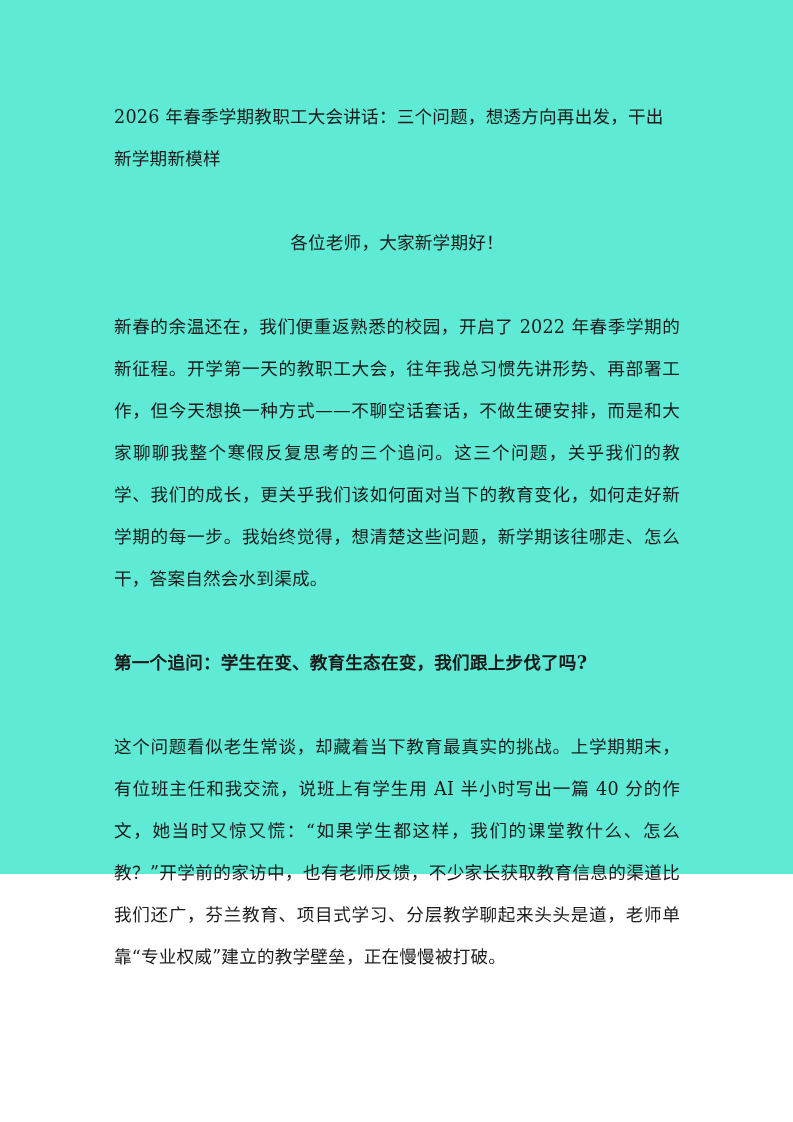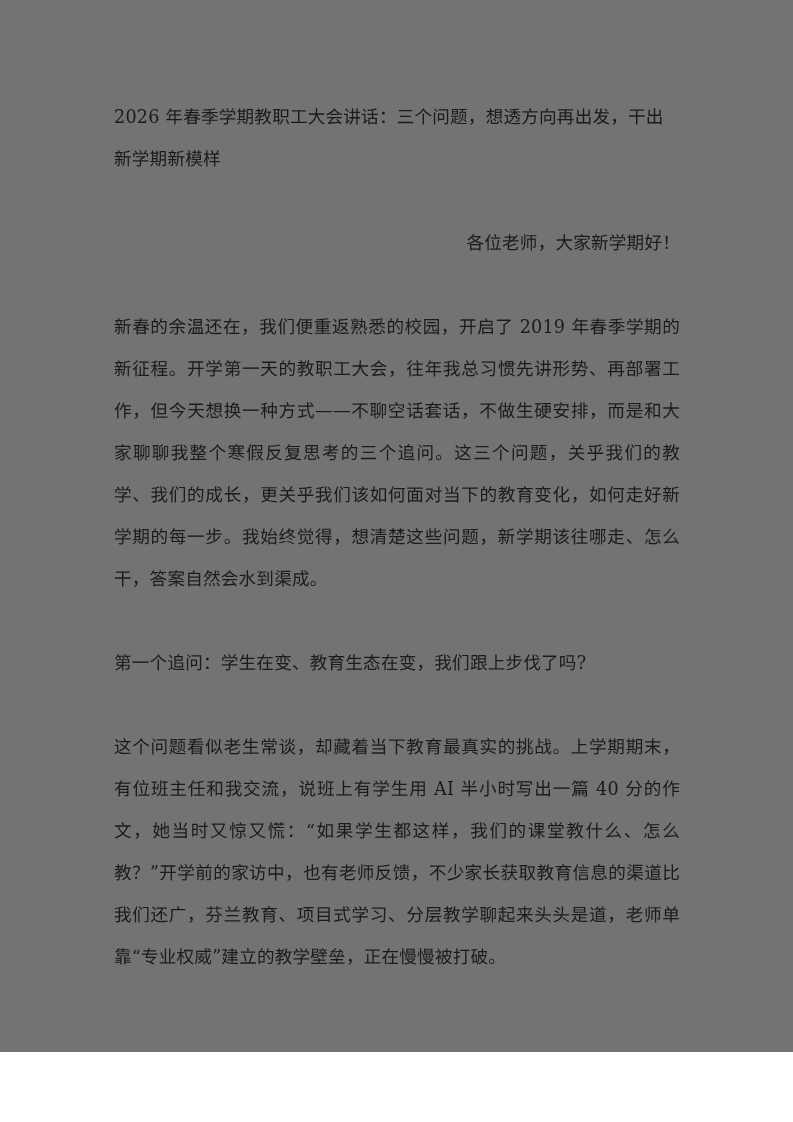--- a/index.html
+++ b/index.html
@@ -14,22 +14,22 @@
     height: 1122px;
     overflow: hidden;
     font-family: "DejaVu Serif", "Liberation Serif", serif;
     color: #1a1a1a;
     -webkit-font-smoothing: antialiased;
   }
 
   .page {
     position: relative;
     width: 793px;
-    height: 1052px;
-    background: #737373;
+    height: 874px;
+    background: #5eead4;
     box-sizing: border-box;
   }
 
   .doc-body {
     position: absolute;
     left: 114px;
     top: 96px;
     width: 566px;
   }
 
@@ -50,45 +50,45 @@
     margin-bottom: 0;
   }
 
   
   .para.title {
     font-weight: normal;
   }
 
   
   .para.section-heading {
-    font-weight: normal;
+    font-weight: bold;
   }
 
   
   .para.greeting {
-    text-align: right;
+    text-align: center;
   }
 
   .para.title,
   .para.section-heading {
     text-align: left;
   }
 </style>
 </head>
 <body>
 
 <div class="page">
 
   <div class="doc-body">
 
     <p class="para title">2026 年春季学期教职工大会讲话：三个问题，想透方向再出发，干出新学期新模样</p>
 
     <p class="para greeting">各位老师，大家新学期好！</p>
 
-    <p class="para">新春的余温还在，我们便重返熟悉的校园，开启了 2019 年春季学期的新征程。开学第一天的教职工大会，往年我总习惯先讲形势、再部署工作，但今天想换一种方式——不聊空话套话，不做生硬安排，而是和大家聊聊我整个寒假反复思考的三个追问。这三个问题，关乎我们的教学、我们的成长，更关乎我们该如何面对当下的教育变化，如何走好新学期的每一步。我始终觉得，想清楚这些问题，新学期该往哪走、怎么干，答案自然会水到渠成。</p>
+    <p class="para">新春的余温还在，我们便重返熟悉的校园，开启了 2022 年春季学期的新征程。开学第一天的教职工大会，往年我总习惯先讲形势、再部署工作，但今天想换一种方式——不聊空话套话，不做生硬安排，而是和大家聊聊我整个寒假反复思考的三个追问。这三个问题，关乎我们的教学、我们的成长，更关乎我们该如何面对当下的教育变化，如何走好新学期的每一步。我始终觉得，想清楚这些问题，新学期该往哪走、怎么干，答案自然会水到渠成。</p>
 
     <p class="para section-heading">第一个追问：学生在变、教育生态在变，我们跟上步伐了吗?</p>
 
     <p class="para">这个问题看似老生常谈，却藏着当下教育最真实的挑战。上学期期末，有位班主任和我交流，说班上有学生用 AI 半小时写出一篇 40 分的作文，她当时又惊又慌：“如果学生都这样，我们的课堂教什么、怎么教？”开学前的家访中，也有老师反馈，不少家长获取教育信息的渠道比我们还广，芬兰教育、项目式学习、分层教学聊起来头头是道，老师单靠“专业权威”建立的教学壁垒，正在慢慢被打破。</p>
 
   </div>
 
 </div>
 
 </body></html>

